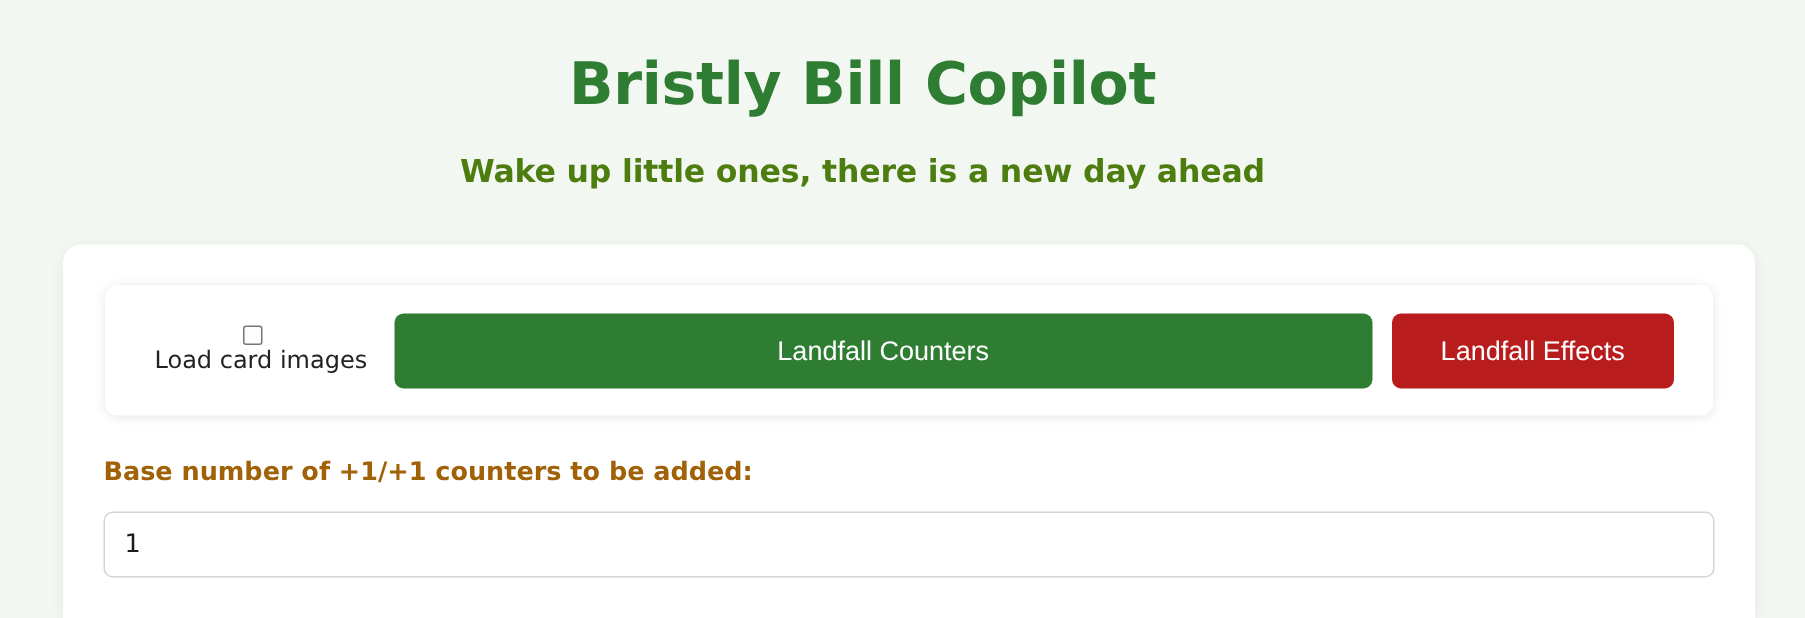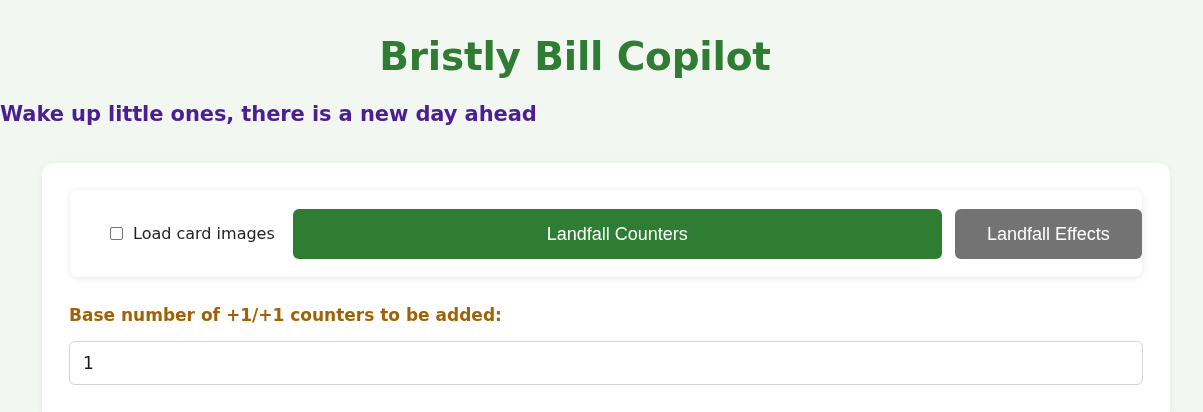--- a/index.html
+++ b/index.html
@@ -29,26 +29,26 @@
     font-family: "DejaVu Sans", sans-serif;
     font-size: 39px;
     font-weight: bold;
     line-height: 48px;
     color: #2e7d32;
     letter-spacing: -0.2px;
   }
   .app-subtitle {
     margin: 0;
     padding-top: 20px;
-    text-align: left;
+    text-align: center;
     font-family: "DejaVu Sans", sans-serif;
     font-size: 21px;
     font-weight: bold;
     line-height: 26px;
-    color: #4c1d95;
+    color: #4d7c0f;
     letter-spacing: -0.1px;
   }
 
   
   .main-card {
     position: absolute;
     left: 42px;
     top: 163px;
     width: 1128px;
     min-height: 249px;
@@ -69,22 +69,23 @@
     border-radius: 8px;
     box-shadow: 0 1px 7px rgba(0,0,0,0.10);
     box-sizing: border-box;
     display: flex;
     align-items: center;
   }
 
   .checkbox-group {
     display: flex;
     align-items: center;
-    margin-left: 40px;
+    margin-left: 23px;
     white-space: nowrap;
+    flex-direction: column;
   }
   .checkbox-box {
     width: 13px;
     height: 13px;
     border: 1px solid #767676;
     border-radius: 2px;
     background: #fdfdfd;
     box-sizing: border-box;
     flex: none;
   }
@@ -110,21 +111,21 @@
     display: flex;
     align-items: center;
     justify-content: center;
   }
   .btn-calculate {
     background: #2e7d32;
     width: 652px;
     margin-left: 18px;
   }
   .btn-landfall {
-    background: #737373;
+    background: #b91c1c;
     width: 188px;
     margin-left: 13px;
     text-align: center;
   }
 
   
   .field-block {
     position: absolute;
     left: 27px;
     top: 141px;

